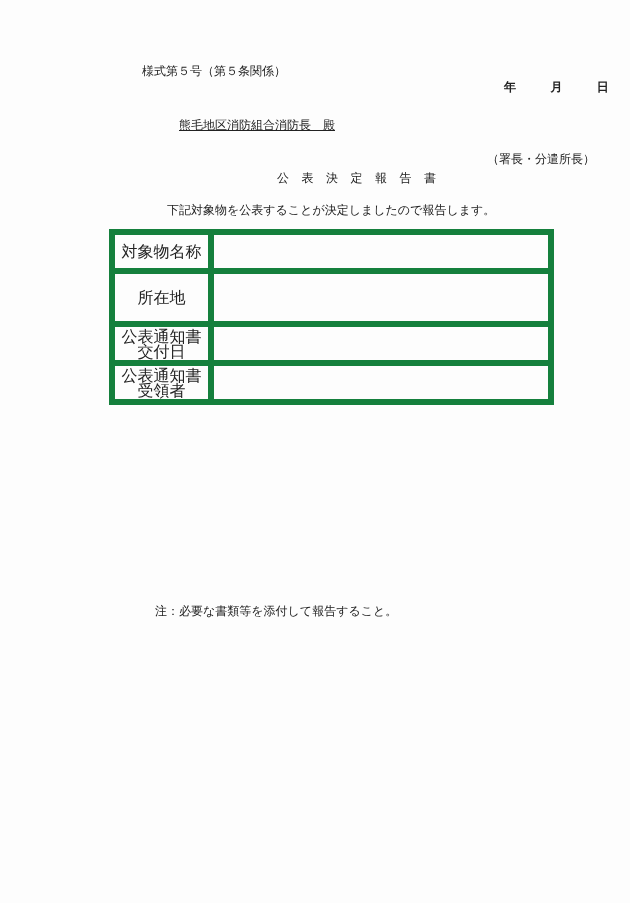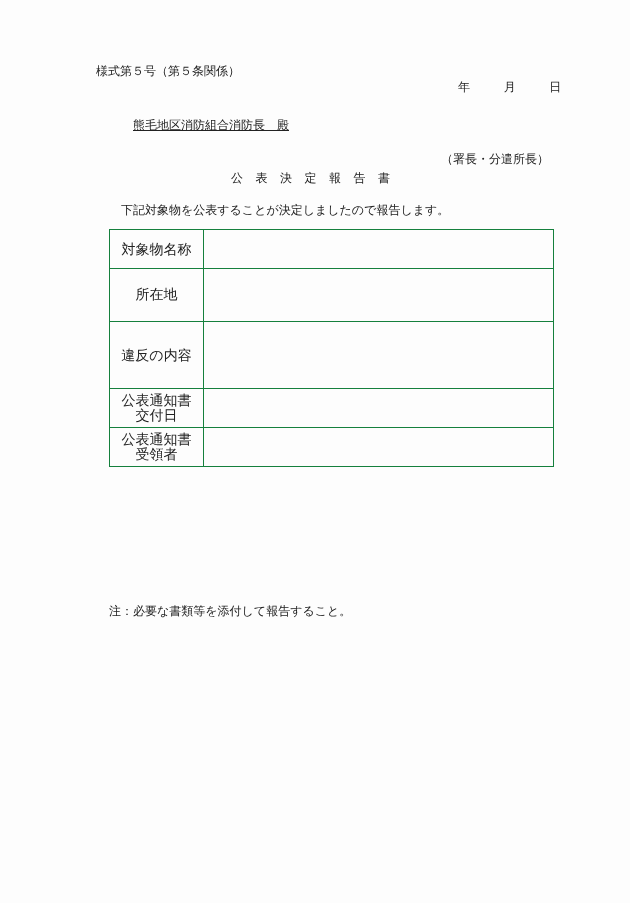--- a/index.html
+++ b/index.html
@@ -5,38 +5,38 @@
     html, body { margin: 0; padding: 0; }
     body {
       width: 630px; height: 903px;
       background: #fdfdfd;
       font-family: "DejaVu Serif", "Liberation Serif", serif;
       color: #222;
       position: relative;
       overflow: hidden;
     }
     .abs { position: absolute; white-space: nowrap; }
-    .t { font-size: 12px; line-height: 14px; }
+    .t { font-size: 12px; line-height: 14px; margin-left: 46px; }
     #form-number { left: 96px; top: 64px; }
-    #date-line { left: 458px; top: 80px; }
+    #date-line { left: 458px; top: 80px; font-weight: bold; }
     #date-line span { display: inline-block; }
     #addressee { left: 133px; top: 118px; text-decoration: underline; }
     #sender { left: 441px; top: 152px; }
     #doc-title { left: 231px; top: 171px; letter-spacing: 12.5px; }
     #intro { left: 121px; top: 203px; }
     table#report-table {
       position: absolute; left: 109px; top: 229px;
       width: 445px;
       border-collapse: collapse;
       table-layout: fixed;
     }
     #report-table td {
-      border: 1px solid #15803d;
+      border: 6px solid #15803d;
       padding: 0;
-      font-size: 14px;
+      font-size: 16px;
       line-height: 15px;
     }
     #report-table td.label {
       width: 93px;
       text-align: center;
       vertical-align: middle;
     }
     #note { left: 109px; top: 604px; }
   </style>
 </head>
@@ -61,29 +61,23 @@
 <div class="abs t" id="intro">下記対象物を公表することが決定しましたので報告します。</div>
 
 <table id="report-table">
   <tbody id="tbody">
       <tr style="height: 39px;">
         <td class="label">
           <div>対象物名称</div>
         </td>
         <td></td>
       </tr>
-      <tr style="height: 53px; font-family: Liberation Mono, monospace;">
+      <tr style="height: 53px;">
         <td class="label">
           <div>所在地</div>
-        </td>
-        <td></td>
-      </tr>
-      <tr style="height: 67px;">
-        <td class="label">
-          <div>違反の内容</div>
         </td>
         <td></td>
       </tr>
       <tr style="height: 39px;">
         <td class="label">
           <div>公表通知書</div>
           <div>交付日</div>
         </td>
         <td></td>
       </tr>

